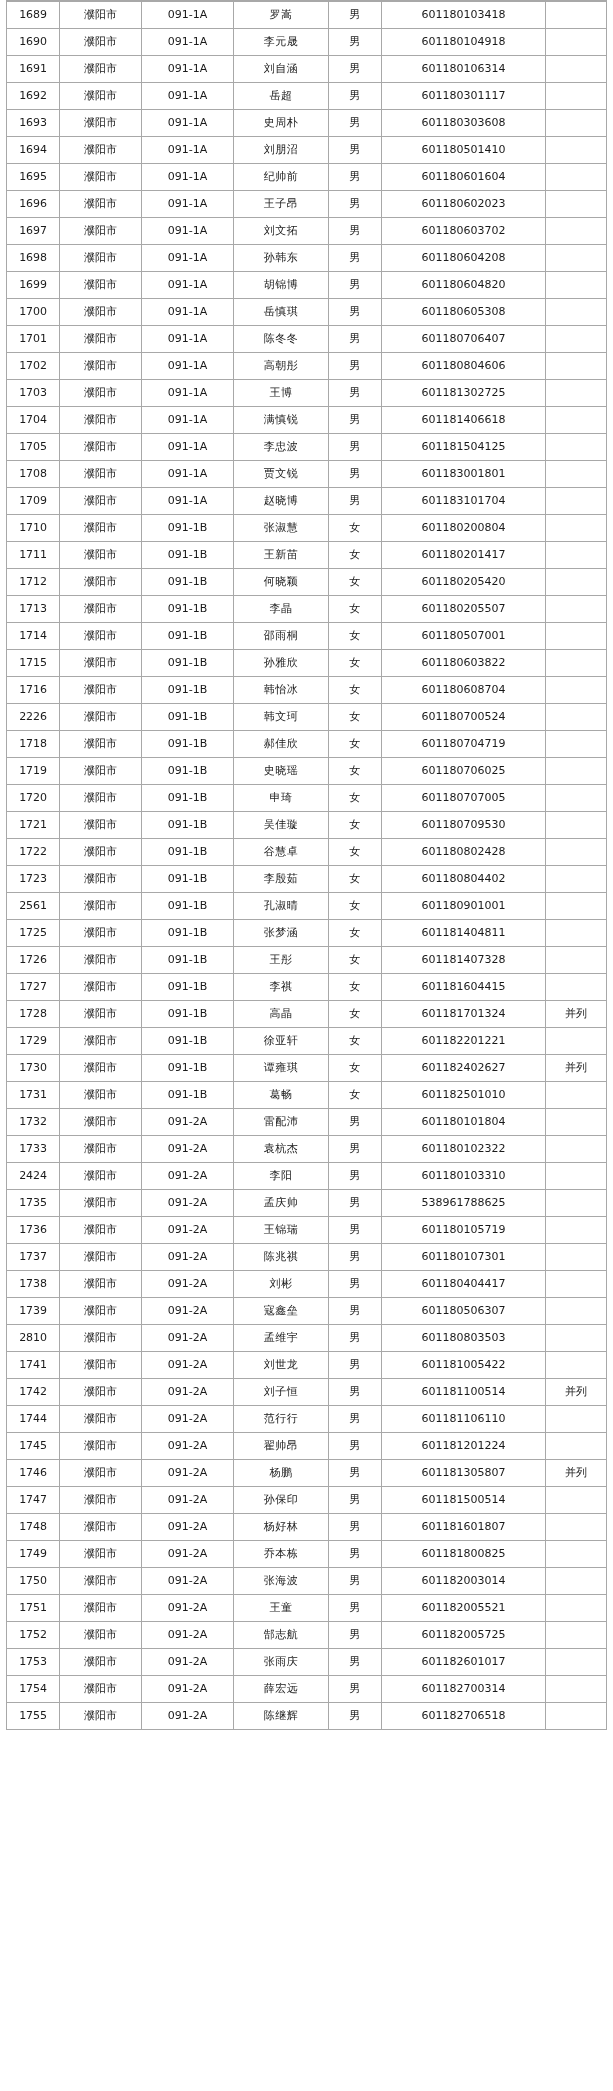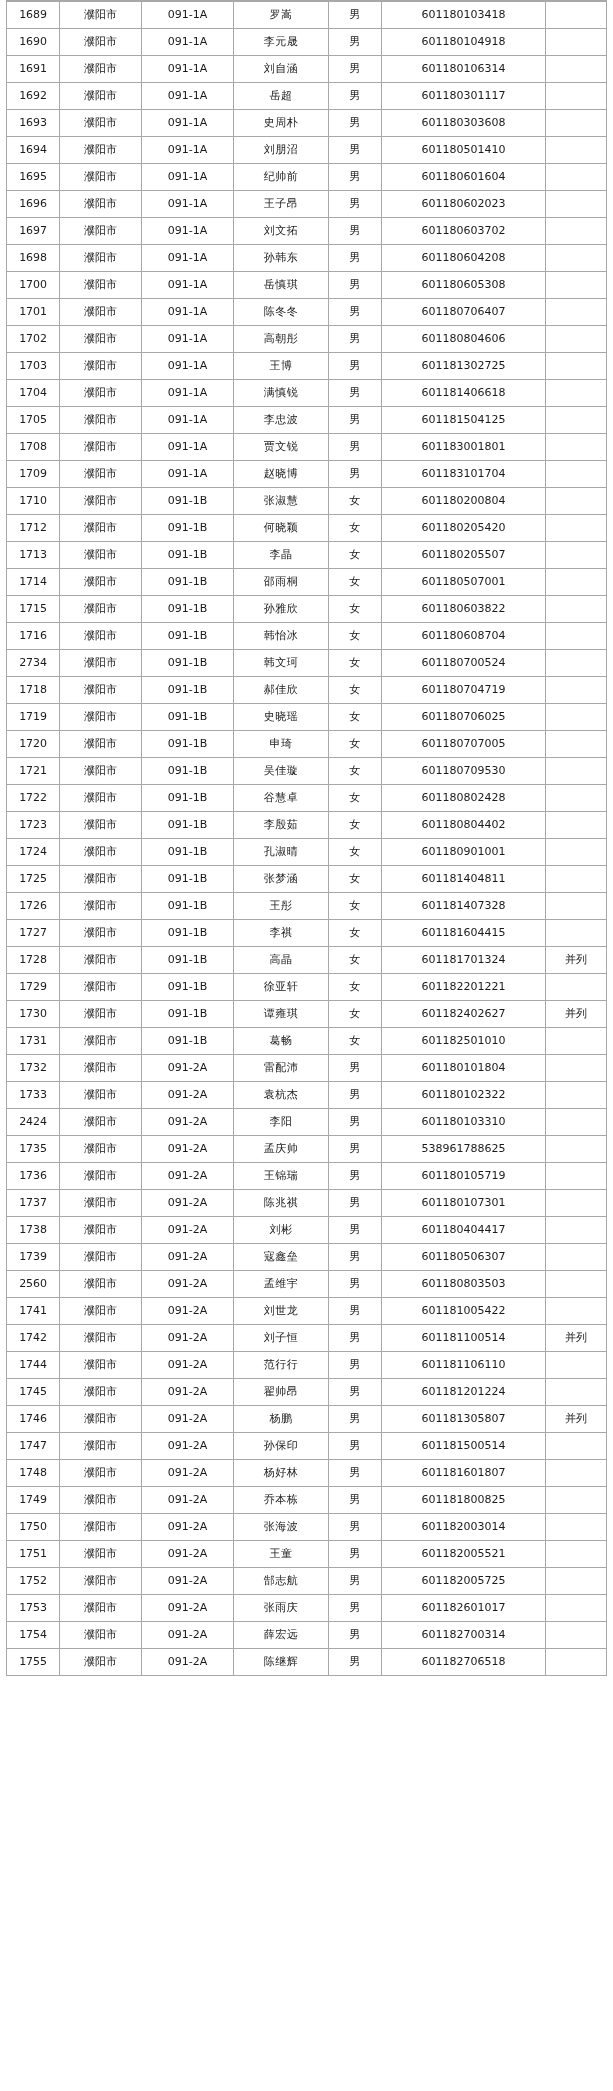--- a/index.html
+++ b/index.html
@@ -142,20 +142,29 @@
         <tr>
           <td class="c-seq">1698</td>
           <td class="c-city">濮阳市</td>
           <td class="c-code">091-1A</td>
           <td class="c-name">孙韩东</td>
           <td class="c-sex">男</td>
           <td class="c-id">601180604208</td>
           <td class="c-note"></td>
         </tr>
         <tr>
+          <td class="c-seq">1699</td>
+          <td class="c-city">濮阳市</td>
+          <td class="c-code">091-1A</td>
+          <td class="c-name">胡锦博</td>
+          <td class="c-sex">男</td>
+          <td class="c-id">601180604820</td>
+          <td class="c-note"></td>
+        </tr>
+        <tr>
           <td class="c-seq">1700</td>
           <td class="c-city">濮阳市</td>
           <td class="c-code">091-1A</td>
           <td class="c-name">岳慎琪</td>
           <td class="c-sex">男</td>
           <td class="c-id">601180605308</td>
           <td class="c-note"></td>
         </tr>
         <tr>
           <td class="c-seq">1701</td>
@@ -223,20 +232,29 @@
         <tr>
           <td class="c-seq">1710</td>
           <td class="c-city">濮阳市</td>
           <td class="c-code">091-1B</td>
           <td class="c-name">张淑慧</td>
           <td class="c-sex">女</td>
           <td class="c-id">601180200804</td>
           <td class="c-note"></td>
         </tr>
         <tr>
+          <td class="c-seq">1711</td>
+          <td class="c-city">濮阳市</td>
+          <td class="c-code">091-1B</td>
+          <td class="c-name">王新苗</td>
+          <td class="c-sex">女</td>
+          <td class="c-id">601180201417</td>
+          <td class="c-note"></td>
+        </tr>
+        <tr>
           <td class="c-seq">1712</td>
           <td class="c-city">濮阳市</td>
           <td class="c-code">091-1B</td>
           <td class="c-name">何晓颖</td>
           <td class="c-sex">女</td>
           <td class="c-id">601180205420</td>
           <td class="c-note"></td>
         </tr>
         <tr>
           <td class="c-seq">1713</td>
@@ -268,21 +286,21 @@
         <tr>
           <td class="c-seq">1716</td>
           <td class="c-city">濮阳市</td>
           <td class="c-code">091-1B</td>
           <td class="c-name">韩怡冰</td>
           <td class="c-sex">女</td>
           <td class="c-id">601180608704</td>
           <td class="c-note"></td>
         </tr>
         <tr>
-          <td class="c-seq">2734</td>
+          <td class="c-seq">2226</td>
           <td class="c-city">濮阳市</td>
           <td class="c-code">091-1B</td>
           <td class="c-name">韩文珂</td>
           <td class="c-sex">女</td>
           <td class="c-id">601180700524</td>
           <td class="c-note"></td>
         </tr>
         <tr>
           <td class="c-seq">1718</td>
           <td class="c-city">濮阳市</td>
@@ -331,21 +349,21 @@
         <tr>
           <td class="c-seq">1723</td>
           <td class="c-city">濮阳市</td>
           <td class="c-code">091-1B</td>
           <td class="c-name">李殷茹</td>
           <td class="c-sex">女</td>
           <td class="c-id">601180804402</td>
           <td class="c-note"></td>
         </tr>
         <tr>
-          <td class="c-seq">1724</td>
+          <td class="c-seq">2561</td>
           <td class="c-city">濮阳市</td>
           <td class="c-code">091-1B</td>
           <td class="c-name">孔淑晴</td>
           <td class="c-sex">女</td>
           <td class="c-id">601180901001</td>
           <td class="c-note"></td>
         </tr>
         <tr>
           <td class="c-seq">1725</td>
           <td class="c-city">濮阳市</td>
@@ -475,21 +493,21 @@
         <tr>
           <td class="c-seq">1739</td>
           <td class="c-city">濮阳市</td>
           <td class="c-code">091-2A</td>
           <td class="c-name">寇鑫垒</td>
           <td class="c-sex">男</td>
           <td class="c-id">601180506307</td>
           <td class="c-note"></td>
         </tr>
         <tr>
-          <td class="c-seq">2560</td>
+          <td class="c-seq">2810</td>
           <td class="c-city">濮阳市</td>
           <td class="c-code">091-2A</td>
           <td class="c-name">孟维宇</td>
           <td class="c-sex">男</td>
           <td class="c-id">601180803503</td>
           <td class="c-note"></td>
         </tr>
         <tr>
           <td class="c-seq">1741</td>
           <td class="c-city">濮阳市</td>

